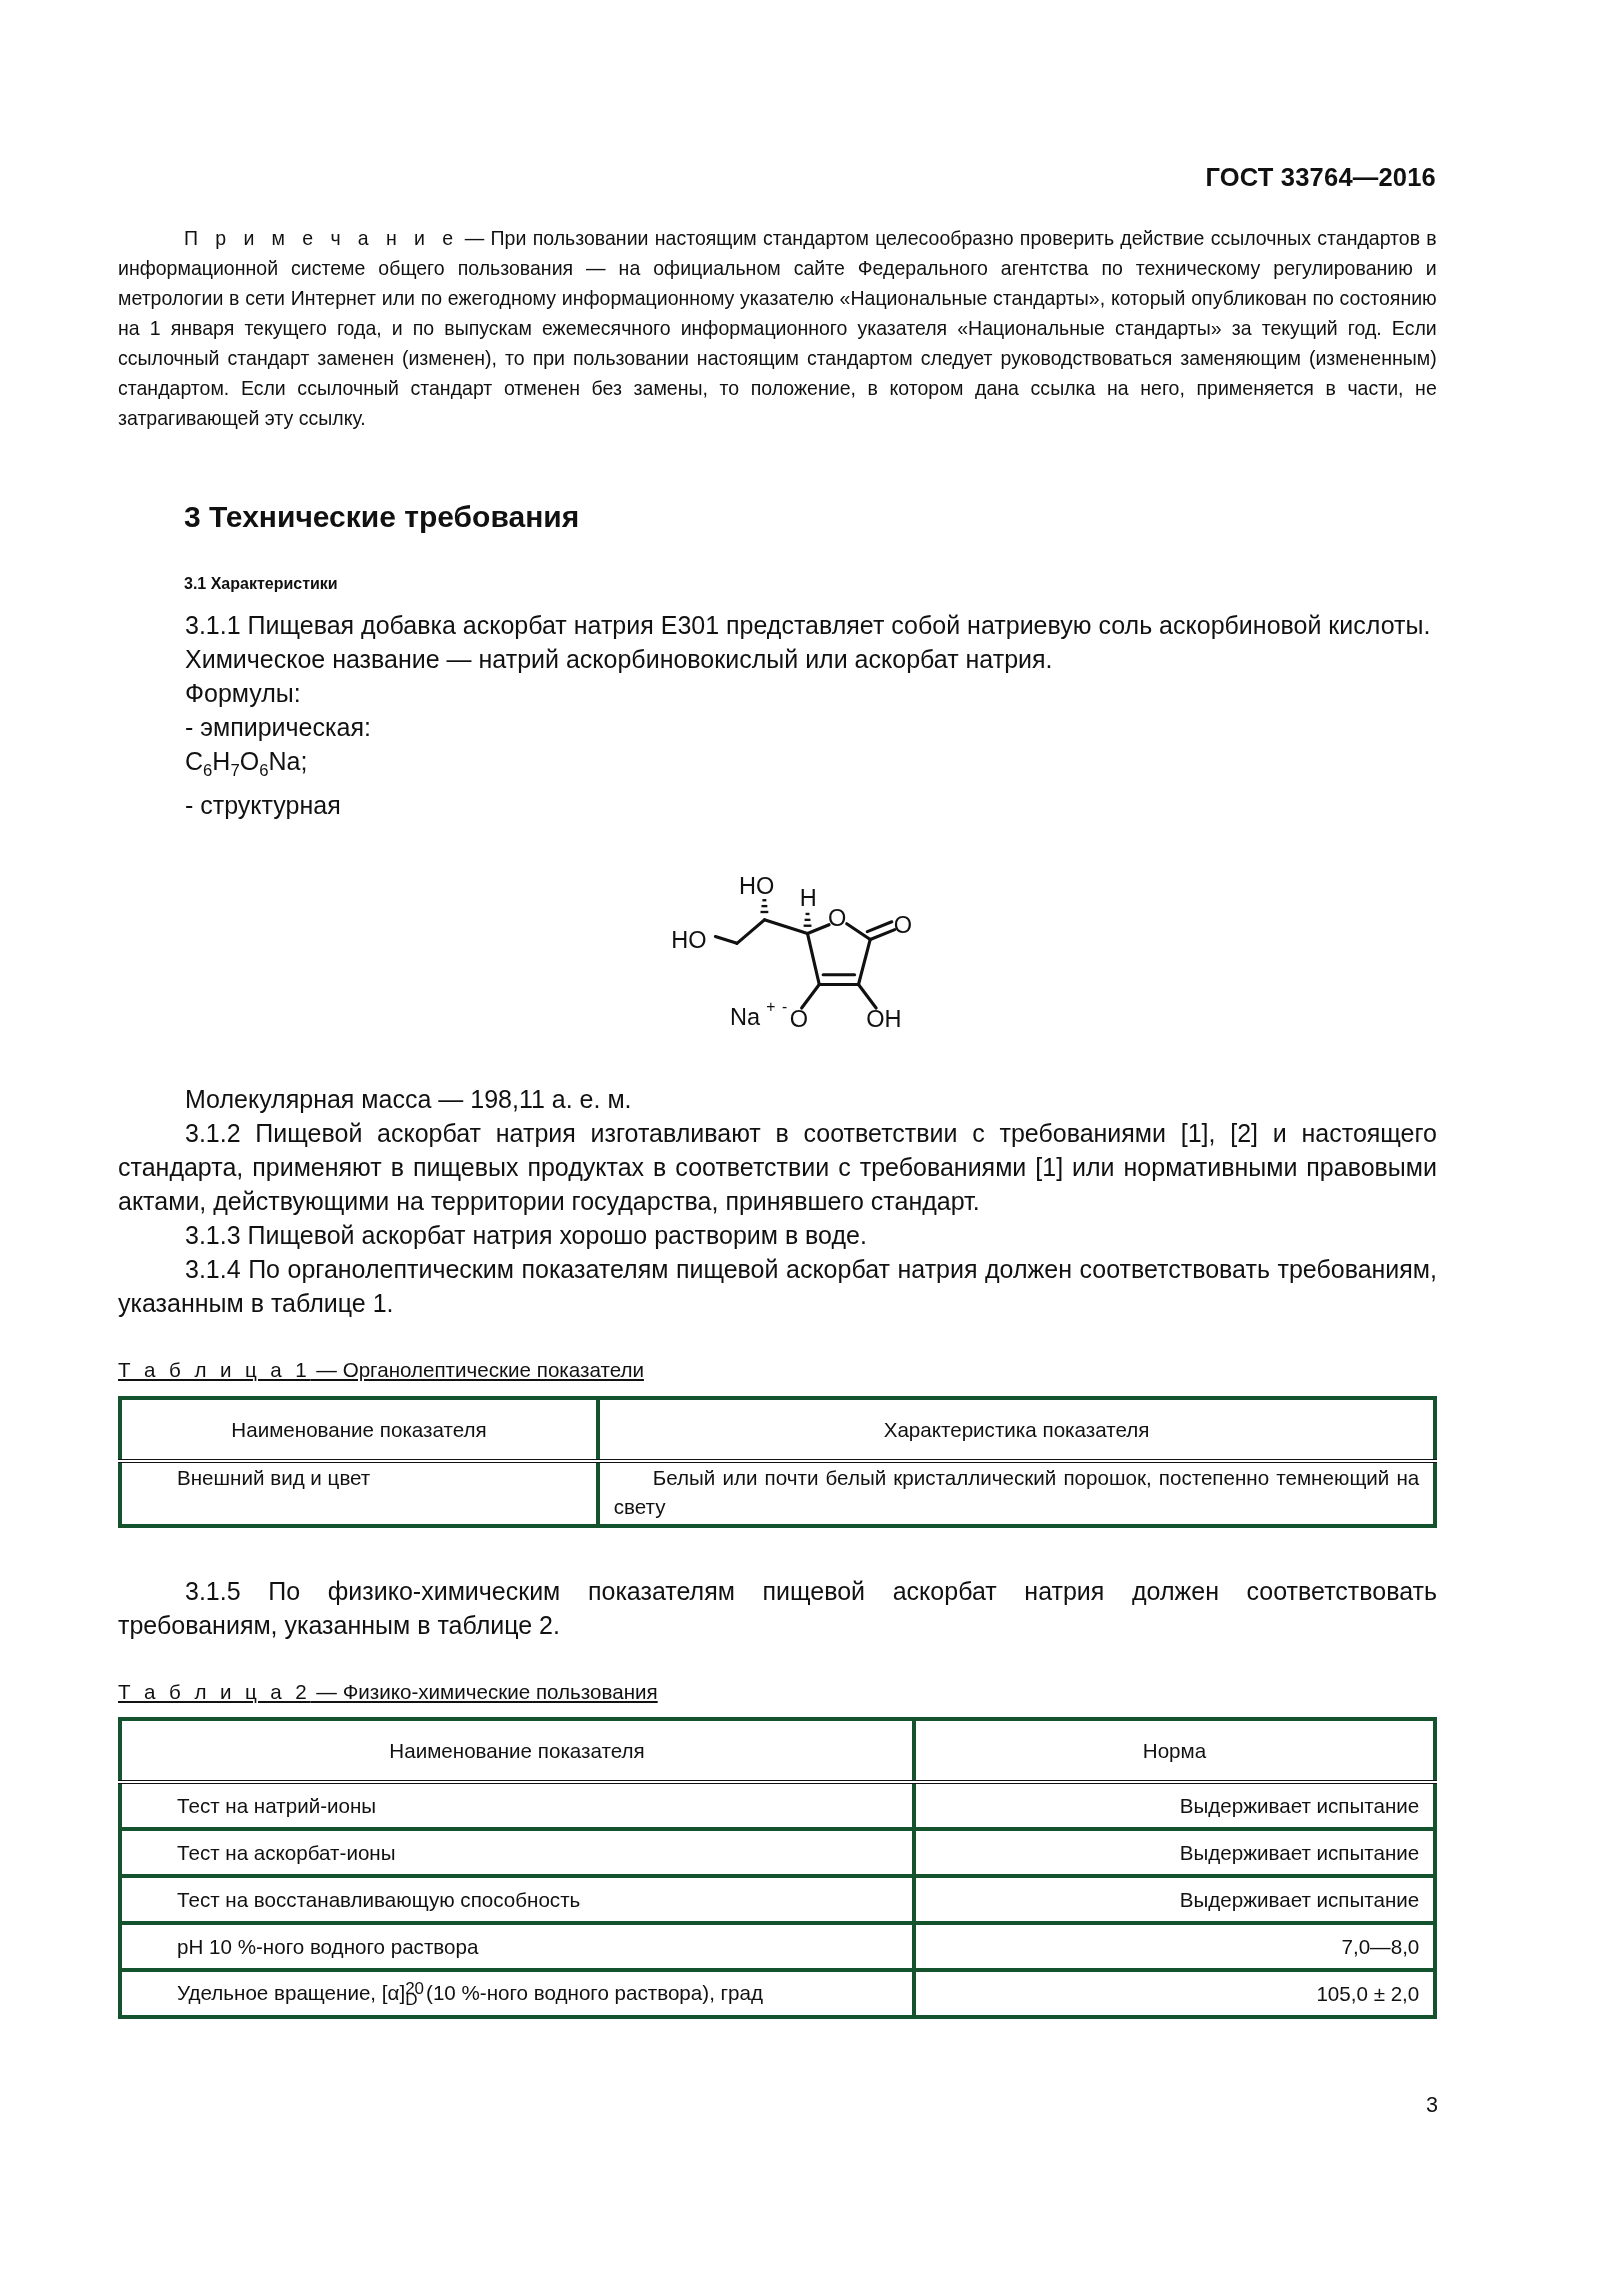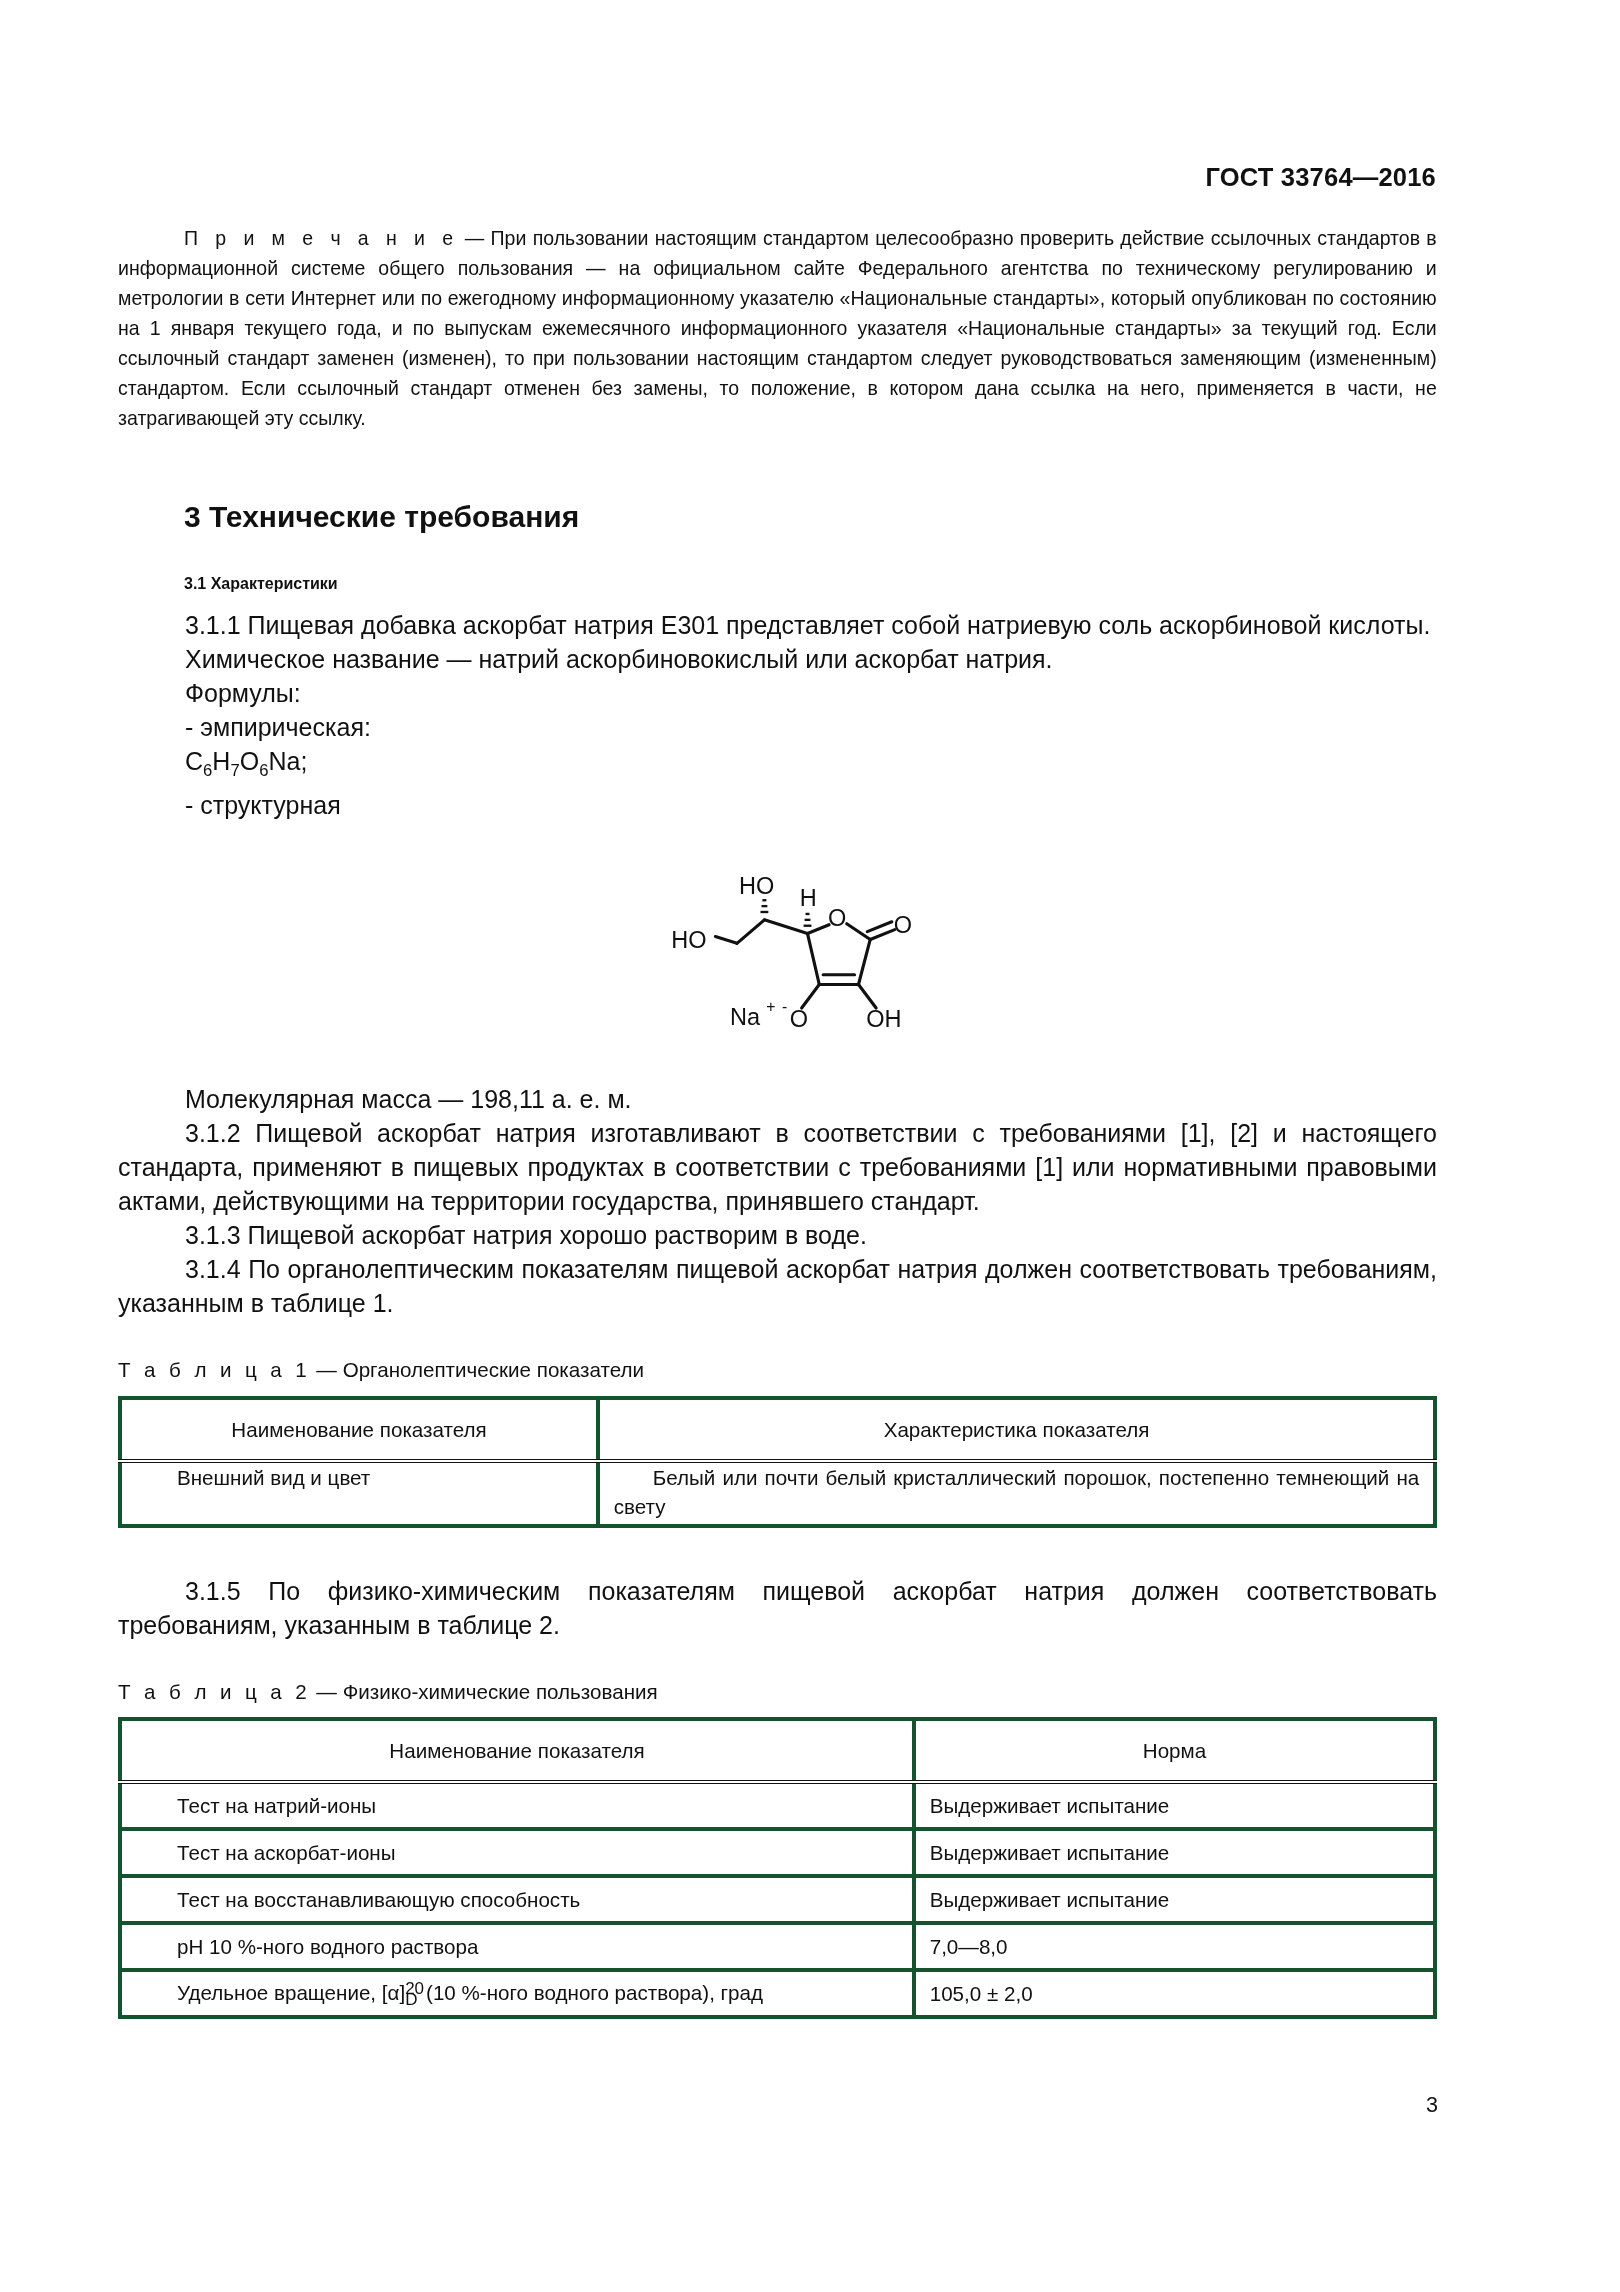--- a/index.html
+++ b/index.html
@@ -11,27 +11,27 @@
           text-align: justify; font-family: "Liberation Sans", sans-serif; transform: scaleX(0.93); transform-origin: left top; width: 1418px; }
   .note p { margin: 0; text-indent: 71px; }
   .spaced { letter-spacing: 5.9px; }
   .h1 { left: 184px; top: 500px; font-size: 30px; font-weight: bold; }
   .h2 { left: 184px; top: 575px; font-size: 16px; font-weight: bold; }
   .body { left: 118px; width: 1319px; font-size: 25px; line-height: 34px; text-align: justify; }
   .body p { margin: 0; }
   .ind { text-indent: 67px; }
   .pl { padding-left: 67px; }
   .sub { font-size: 16.7px; vertical-align: -5.9px; }
-  .caption { left: 118px; font-size: 20.6px; }
+  .caption { left: 118px; font-size: 20.6px; text-decoration: underline; }
   table.doc { position: absolute; left: 118px; width: 1319px; border-collapse: collapse; font-size: 20.6px; }
   table.doc td, table.doc th { border: 4px solid #14532d; font-weight: normal; padding: 0 13.7px; }
   table.doc thead th { border-bottom: 4.9px double #111; height: 59px; text-align: center; }
   .t1 td { vertical-align: top; padding-top: 9.8px; height: 61px; line-height: 29px; }
   .t2 td { height: 43px; }
-  .t2 td.c { text-align: left; border-radius: 20px; }
+  .t2 td.c { text-align: right; border-radius: 20px; }
   .t2 td.l { padding-left: 55px; }
   .pagenum { left: 1426px; top: 2092px; font-size: 21.6px; }
   .structure { left: 627px; top: 863px; width: 314px; height: 196px; }
 </style>
 </head>
 <body>
 
 <div class="abs hdr">ГОСТ 33764—2016</div>
 
 <div class="abs note">

